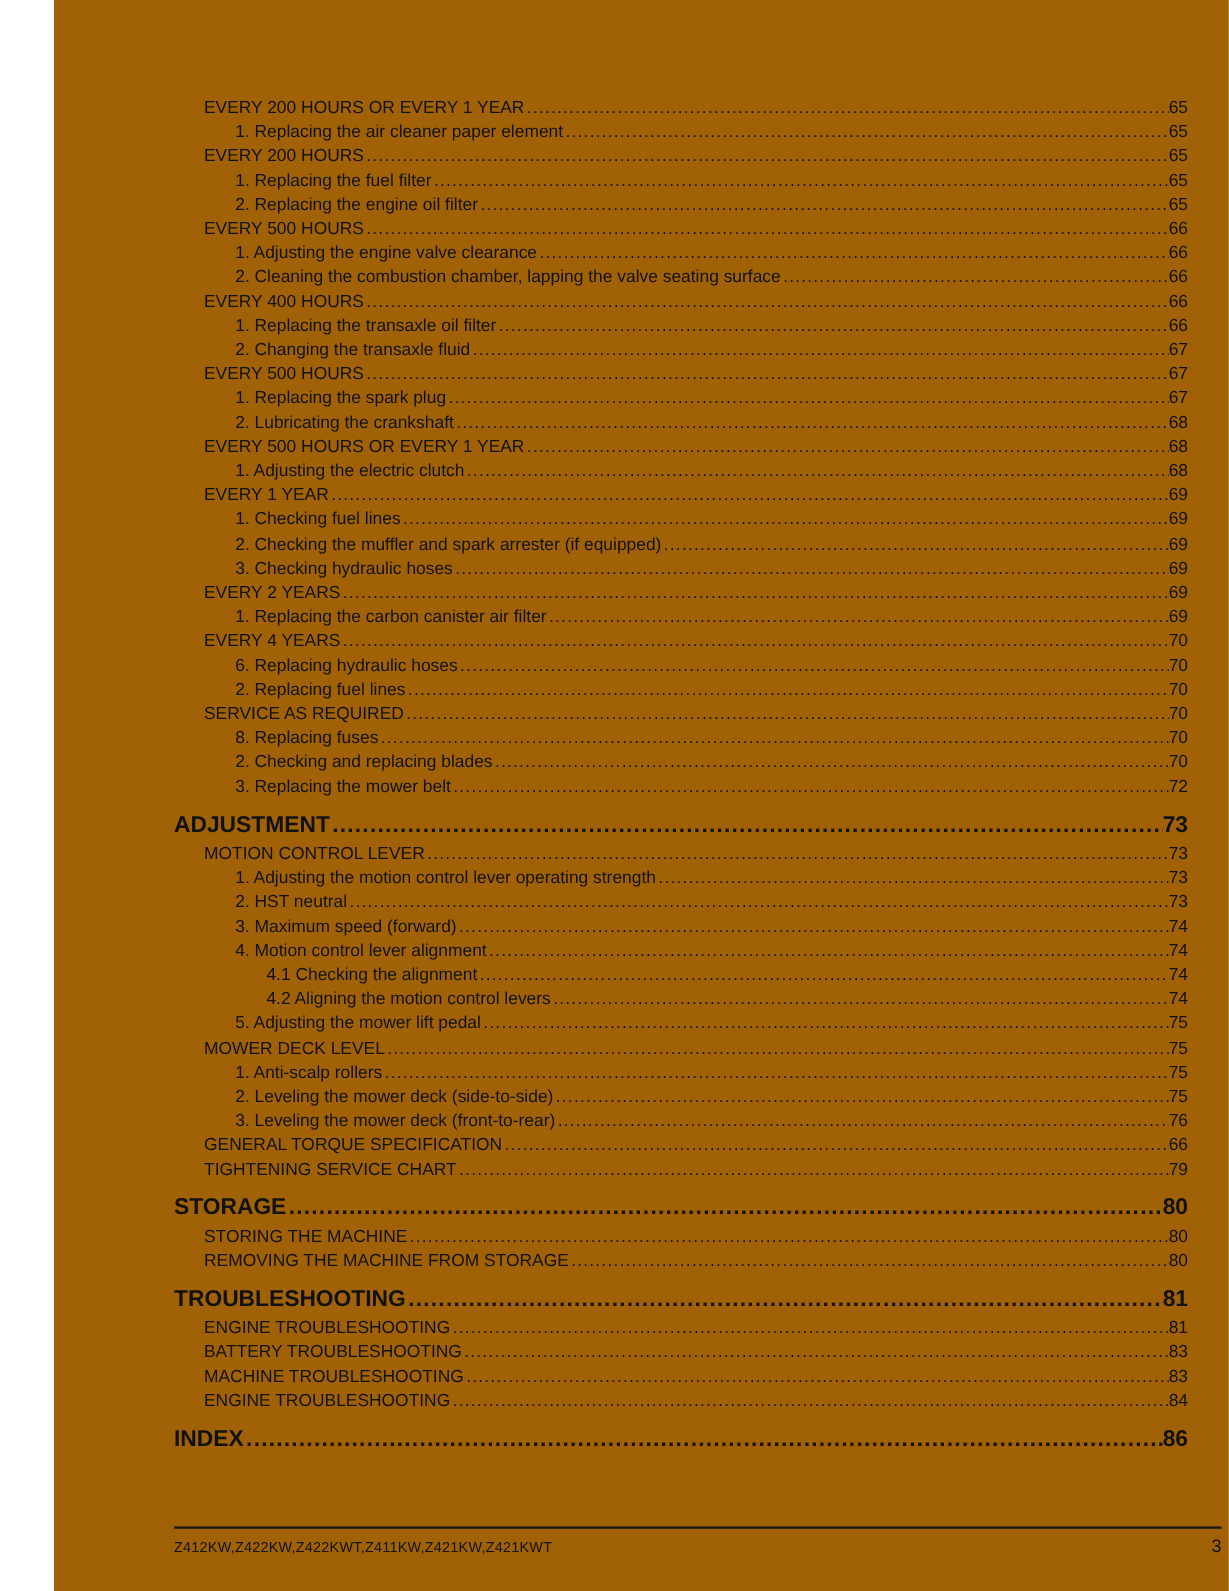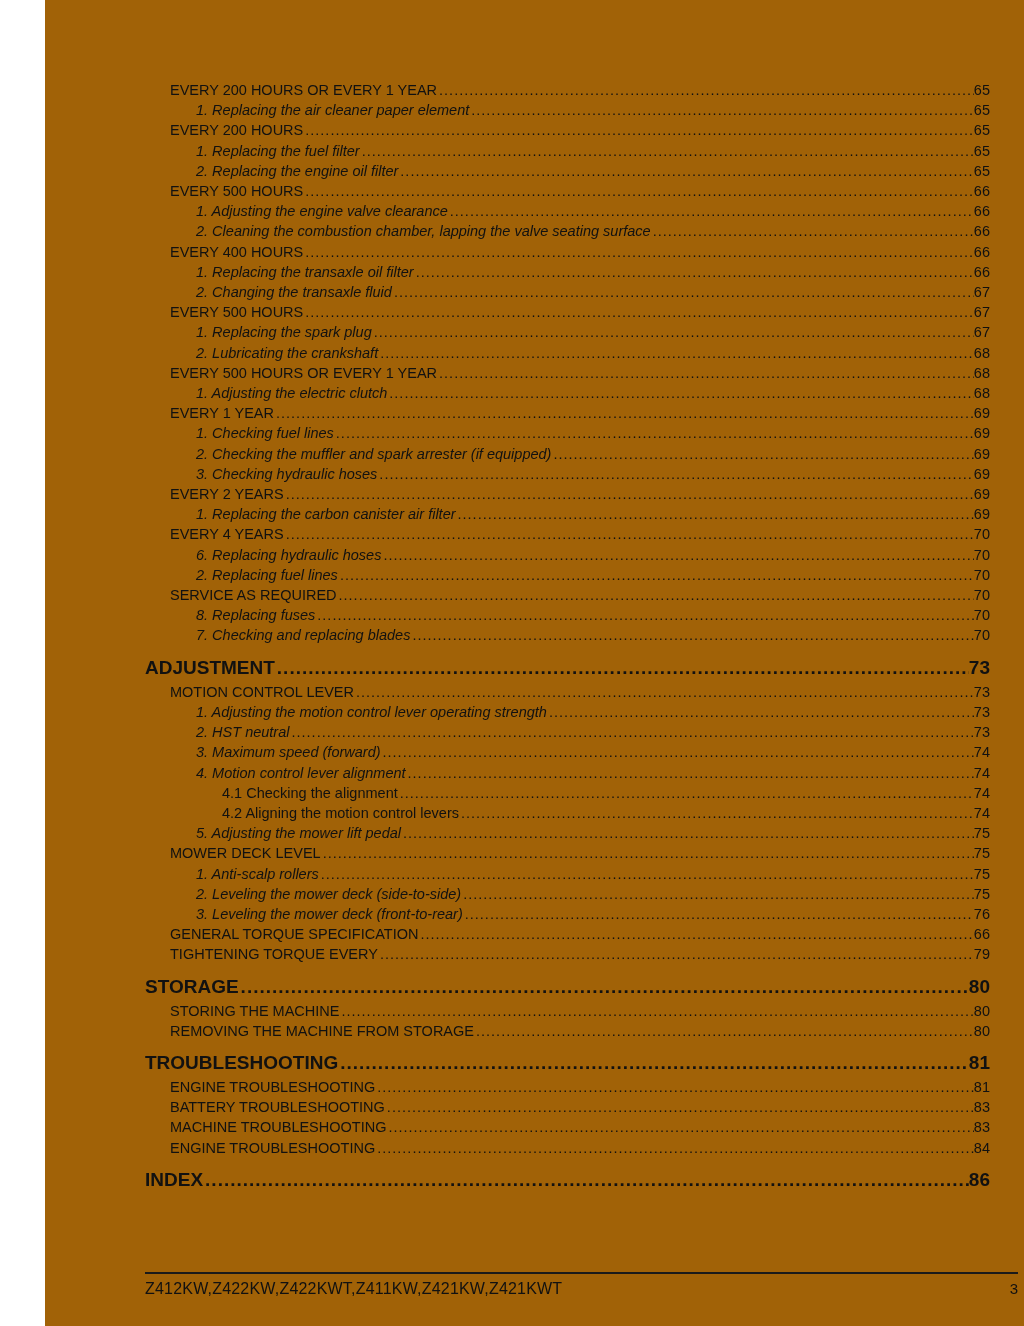--- a/index.html
+++ b/index.html
@@ -40,37 +40,37 @@
   }
   .toc-page { white-space: nowrap; text-align: right; }
   .level-1 {
     font-weight: bold;
     font-size: 19px;
     line-height: 28px;
     margin-top: 8px;
     align-items: flex-end;
   }
   .level-2 .toc-label { margin-left: 25px; }
-  .level-3 .toc-label { margin-left: 51px; font-style: italic; }
+  .level-3 .toc-label { margin-left: 51px; }
   .level-4 .toc-label { margin-left: 77px; }
   .footer-rule {
     position: absolute;
     top: 1272px; left: 100px;
     width: 873px; height: 0;
     border-top: 2px solid #1a1a1a;
   }
   .footer {
     position: absolute;
     top: 1280px; left: 100px;
     width: 873px;
     display: flex;
     justify-content: space-between;
     align-items: baseline;
   }
-  .footer-models { font-size: 16px; letter-spacing: 0.2px; }
+  .footer-models { font-size: 12px; letter-spacing: 0.2px; }
   .footer-pagenum { font-size: 15px; }
 </style>
 </head>
 <body>
 
 <div class="page">
 
   <div class="toc" id="toc-list">
     <div class="toc-row level-2">
       <span class="toc-label">EVERY 200 HOURS OR EVERY 1 YEAR</span>
@@ -228,25 +228,30 @@
       <span class="toc-page">70</span>
     </div>
 
     <div class="toc-row level-3">
       <span class="toc-label">8. Replacing fuses</span>
       <span class="toc-dots"></span>
       <span class="toc-page">70</span>
     </div>
 
     <div class="toc-row level-3">
-      <span class="toc-label">7. Checking and replacing blades</span>
-      <span class="toc-dots"></span>
-      <span class="toc-page">70</span>
-    </div>
-
+      <span class="toc-label">2. Checking and replacing blades</span>
+      <span class="toc-dots"></span>
+      <span class="toc-page">70</span>
+    </div>
+
+    <div class="toc-row level-3">
+      <span class="toc-label">3. Replacing the mower belt</span>
+      <span class="toc-dots"></span>
+      <span class="toc-page">72</span>
+    </div>
 
     <div class="toc-row level-1">
       <span class="toc-label">ADJUSTMENT</span>
       <span class="toc-dots"></span>
       <span class="toc-page">73</span>
     </div>
 
     <div class="toc-row level-2">
       <span class="toc-label">MOTION CONTROL LEVER</span>
       <span class="toc-dots"></span>
@@ -319,21 +324,21 @@
       <span class="toc-page">76</span>
     </div>
 
     <div class="toc-row level-2">
       <span class="toc-label">GENERAL TORQUE SPECIFICATION</span>
       <span class="toc-dots"></span>
       <span class="toc-page">66</span>
     </div>
 
     <div class="toc-row level-2">
-      <span class="toc-label">TIGHTENING TORQUE EVERY</span>
+      <span class="toc-label">TIGHTENING SERVICE CHART</span>
       <span class="toc-dots"></span>
       <span class="toc-page">79</span>
     </div>
 
     <div class="toc-row level-1">
       <span class="toc-label">STORAGE</span>
       <span class="toc-dots"></span>
       <span class="toc-page">80</span>
     </div>
 

